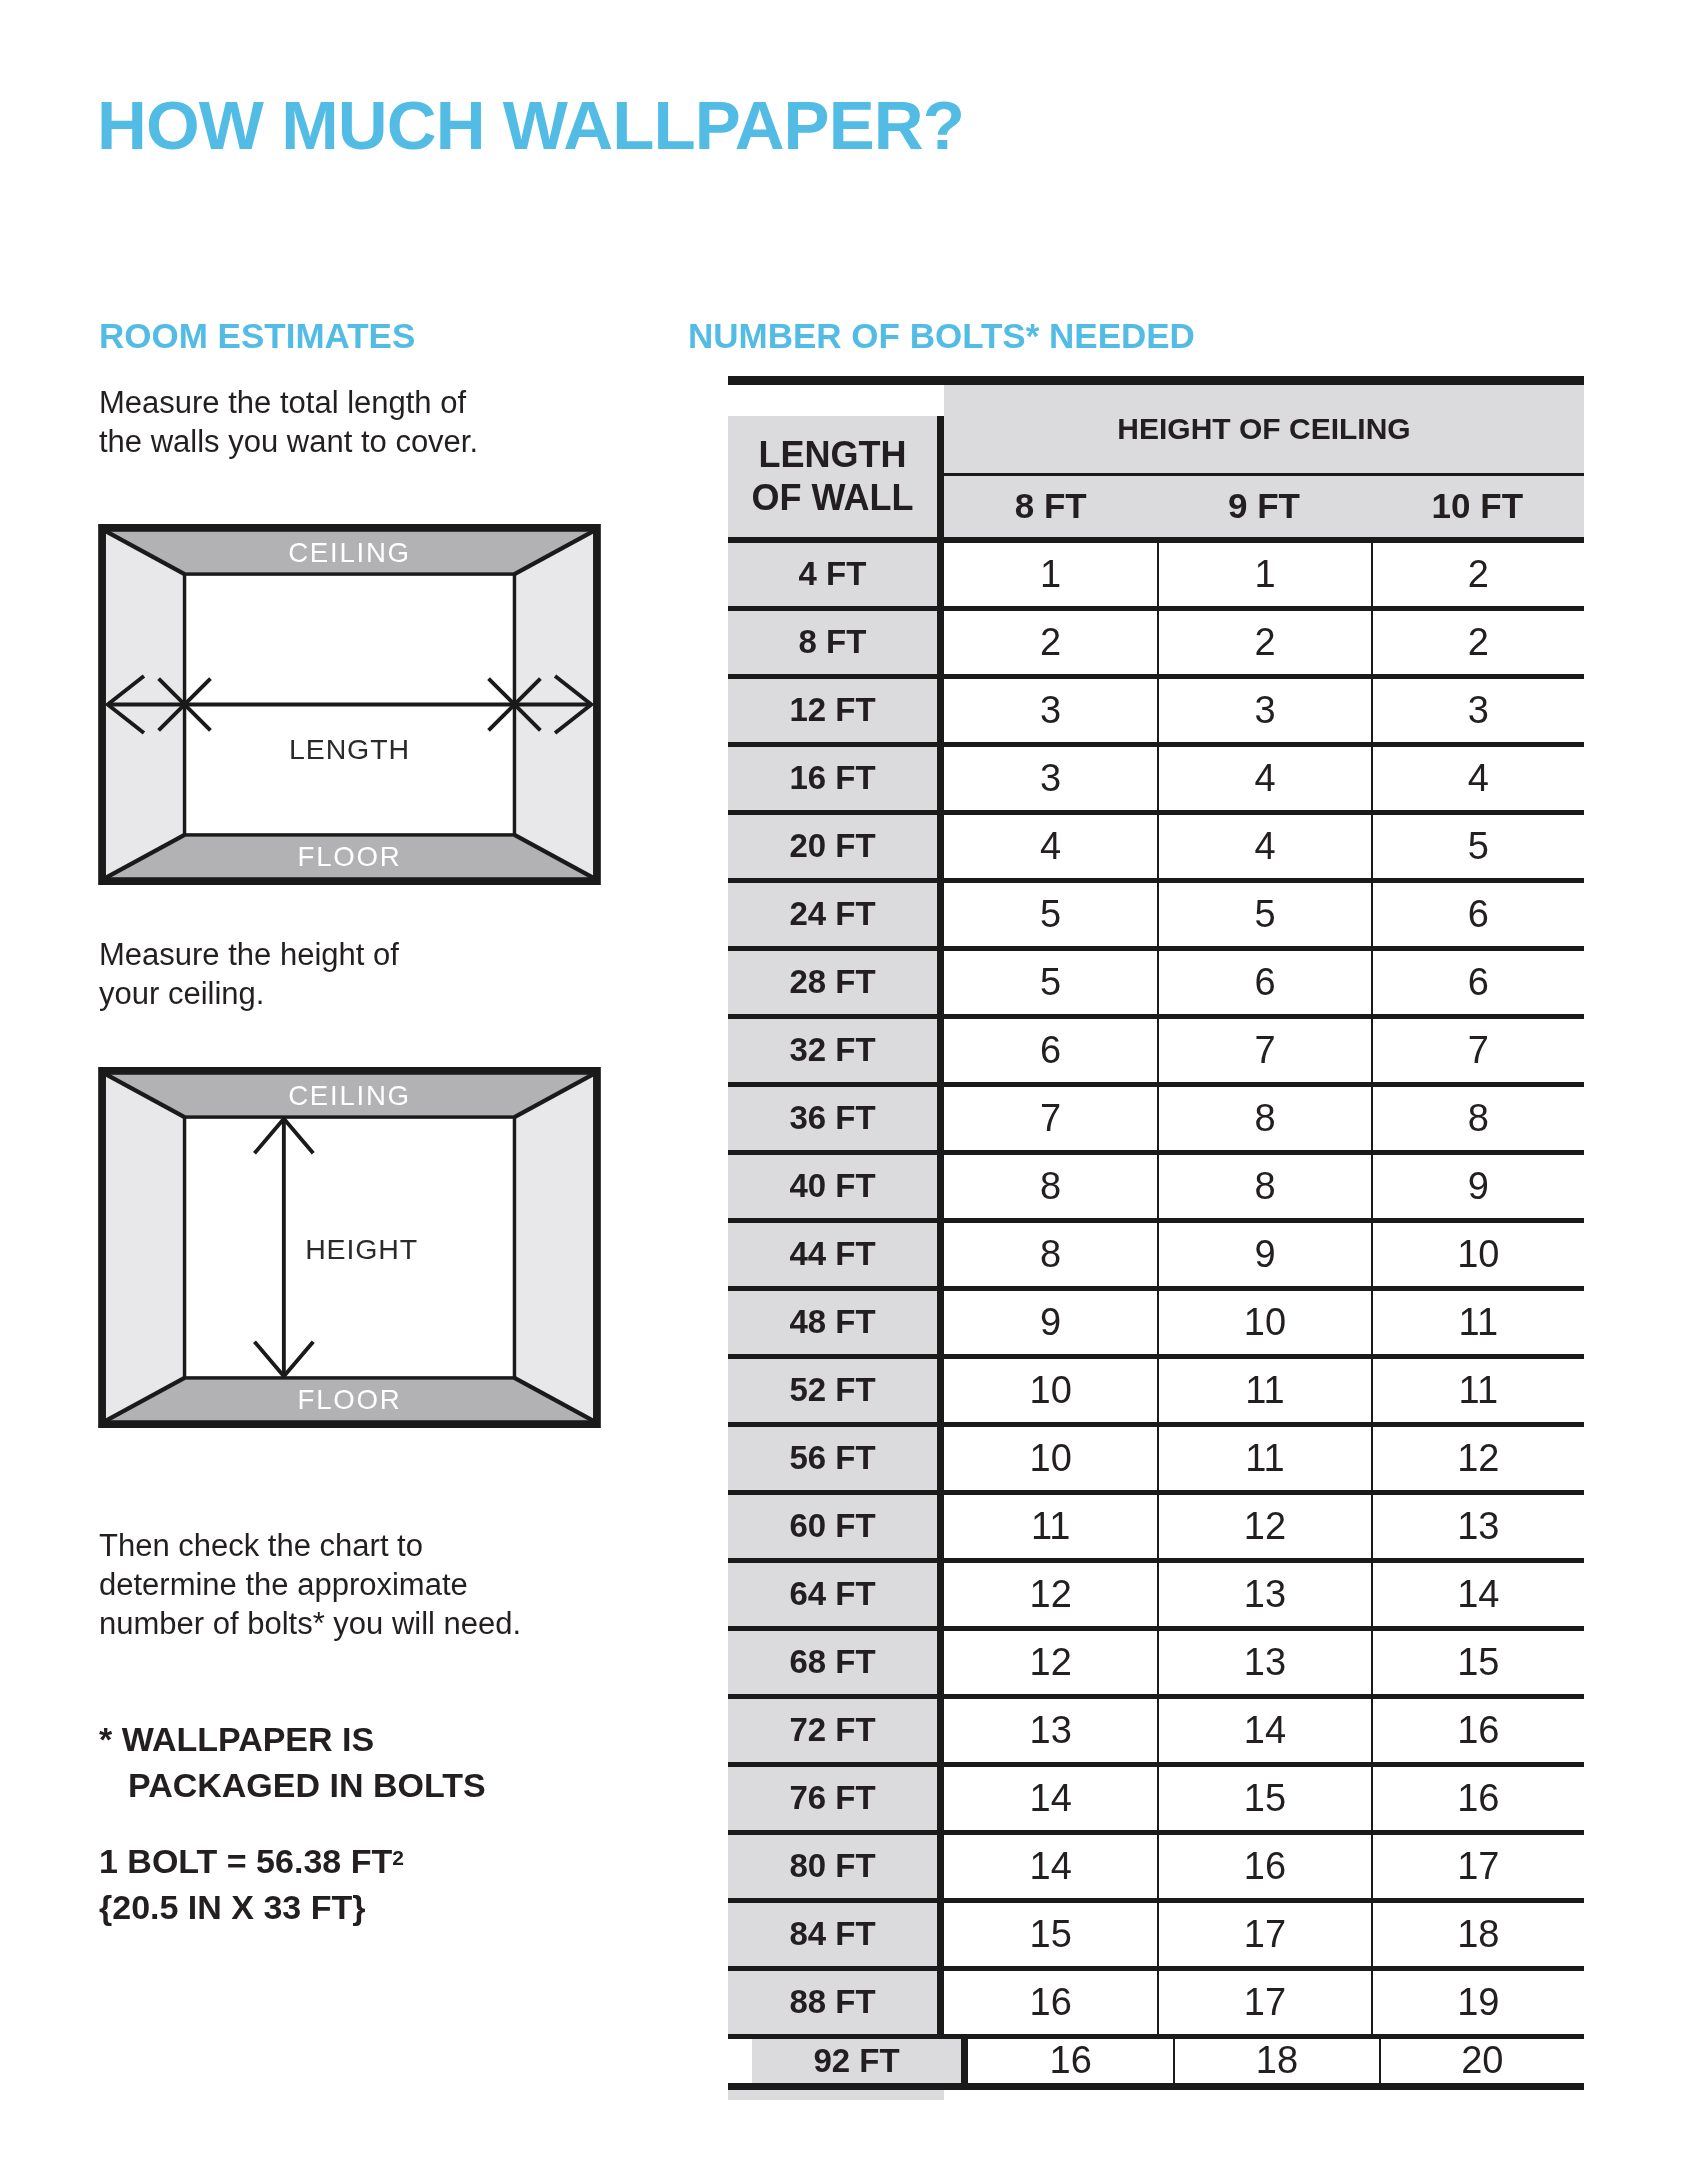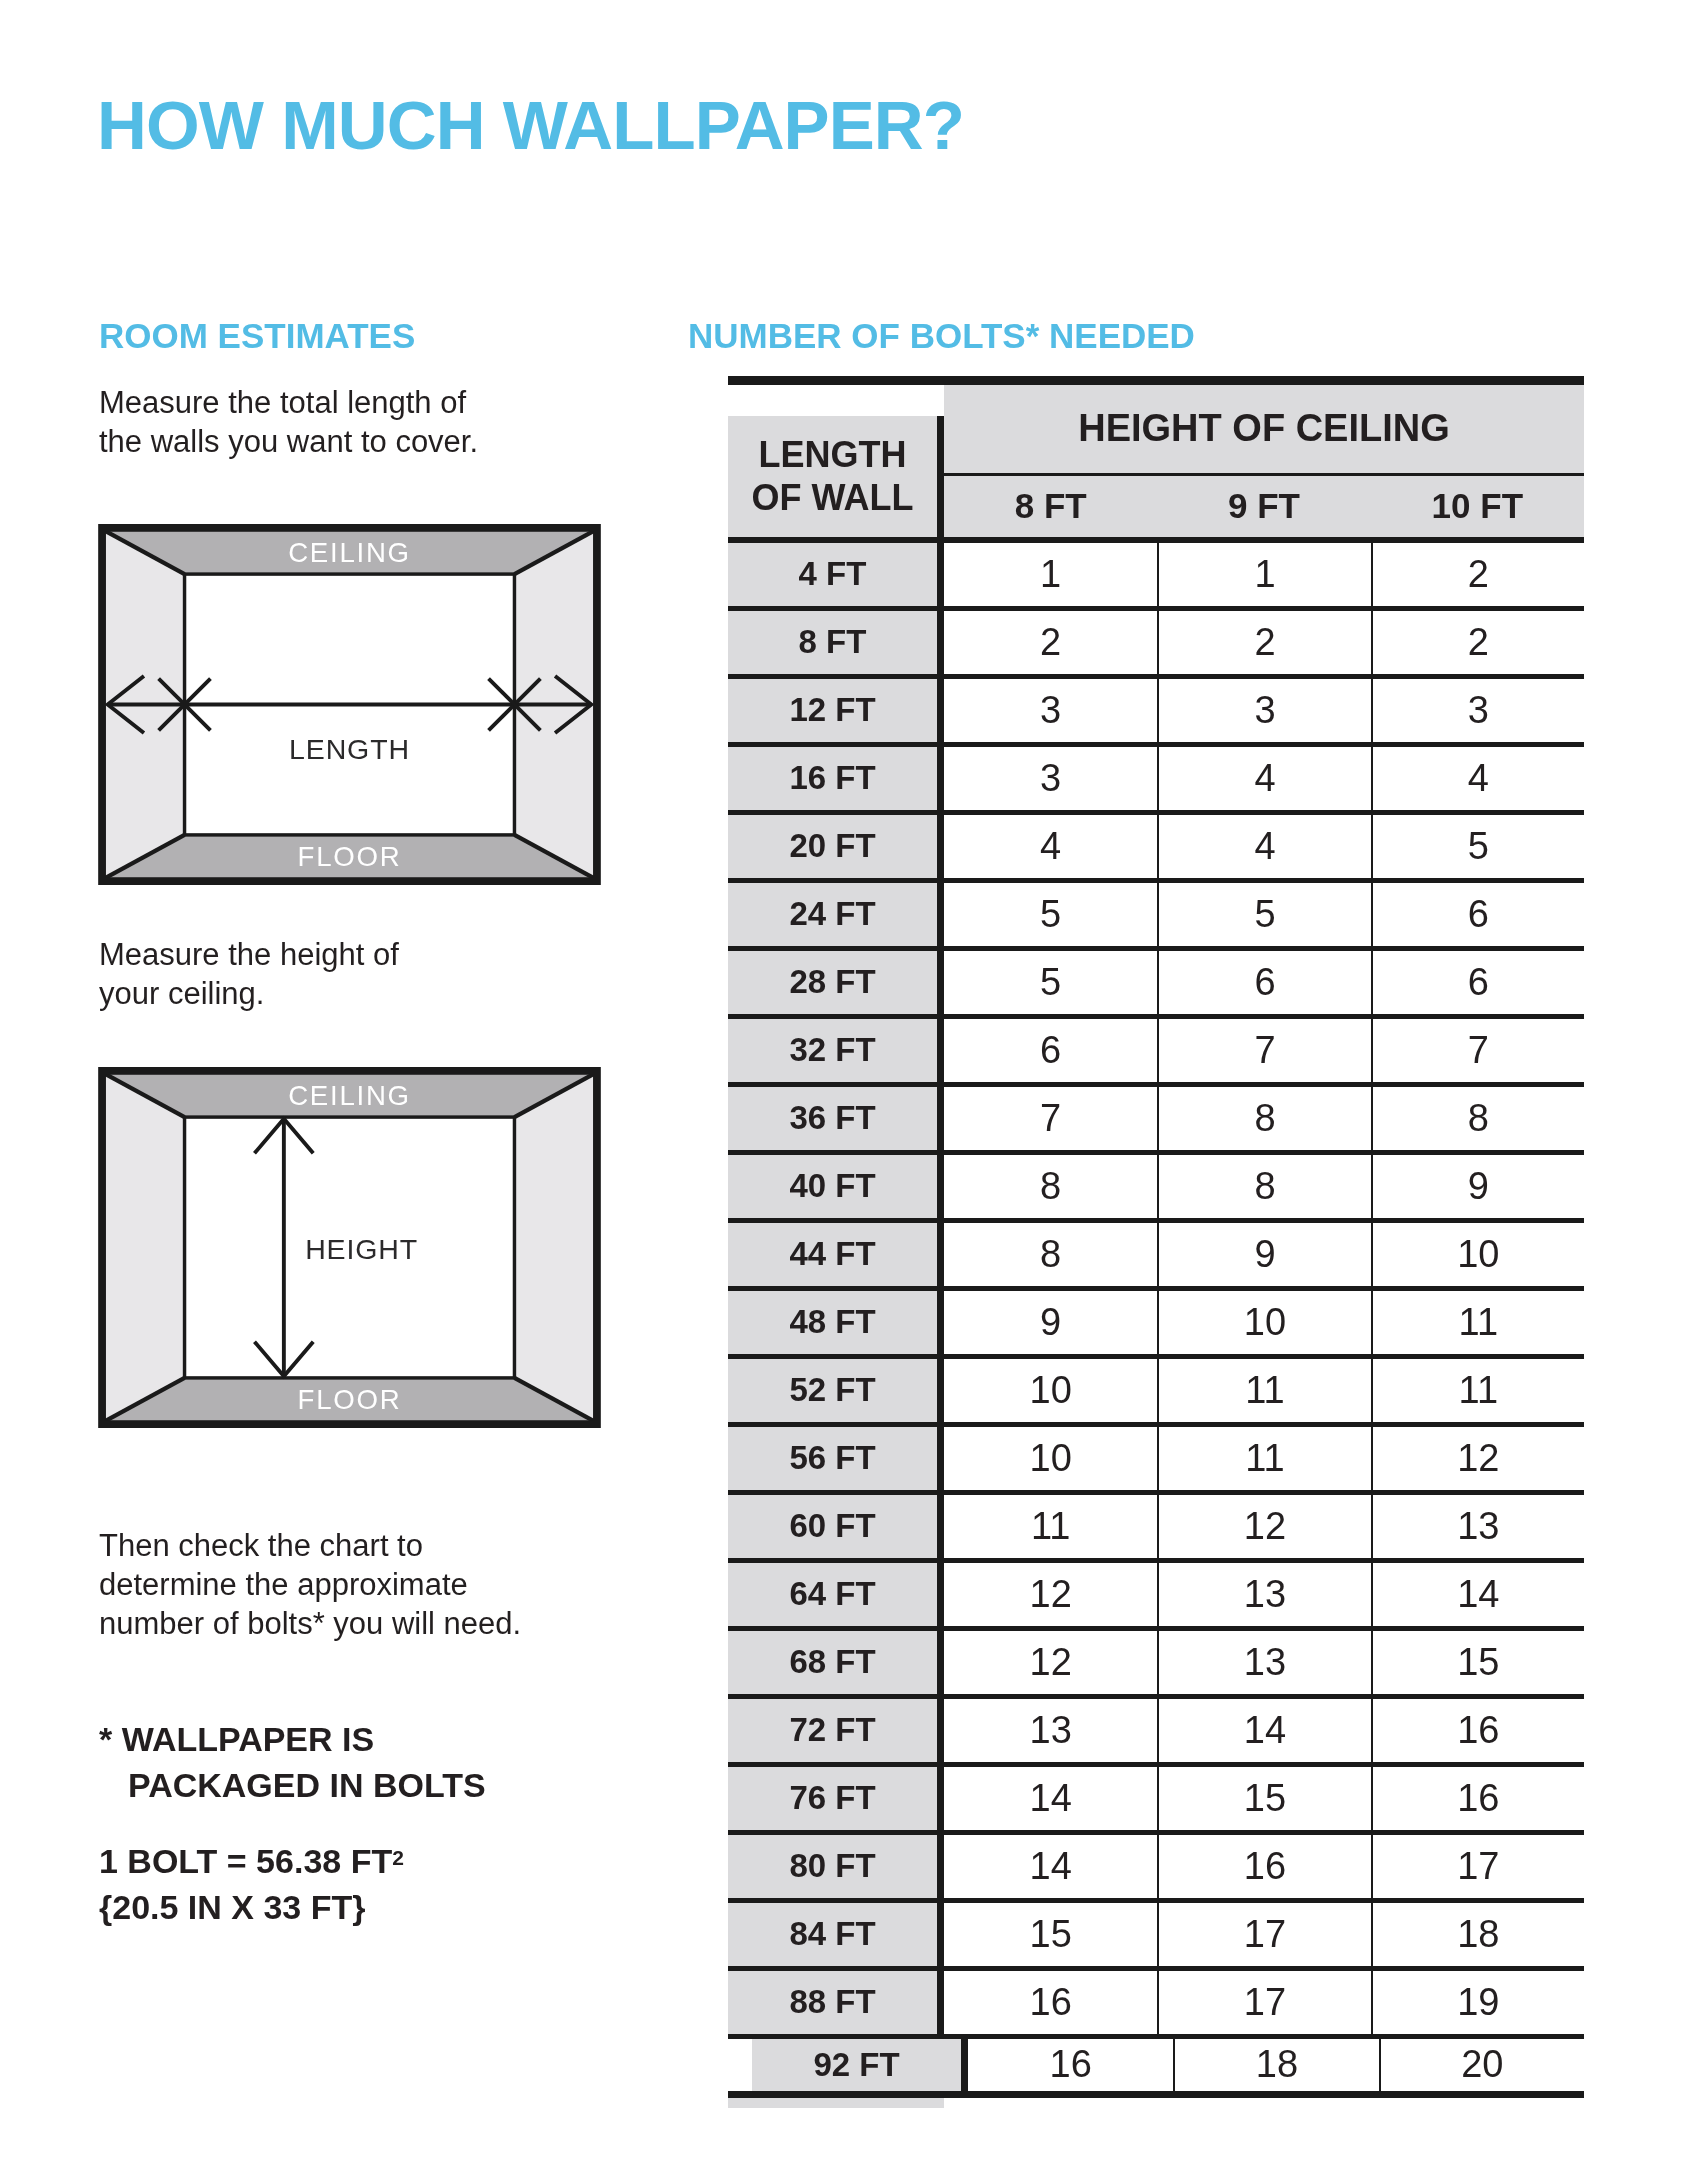--- a/index.html
+++ b/index.html
@@ -55,27 +55,27 @@
   .hlabel{
     background:var(--table_gray);border-right:7.8px solid var(--line);
     display:flex;align-items:center;justify-content:center;text-align:center;
     font-size:36px;font-weight:700;line-height:43px;margin-top:31px;
   }
   .hlabel span{display:block;width:164px;}
   .hright{display:flex;flex-direction:column;}
   .hceil{
     height:91px;background:var(--table_gray);border-bottom:3.5px solid var(--line);
     display:flex;align-items:center;justify-content:center;
-    font-size:38px;font-weight:700;
+    font-size:30px;font-weight:700;
   }
   .hsub{height:61px;background:var(--table_gray);display:grid;grid-template-columns:1fr 1fr 1fr;}
   .hsub div{display:flex;align-items:center;justify-content:center;font-size:35px;font-weight:700;}
   .hsep{height:7px;background:var(--line);}
   .trow{display:grid;grid-template-columns:216px 1fr 1fr 1fr;height:68px;border-bottom:5.2px solid var(--line);}
-  .trow.last{height:59px;border-bottom:7.8px solid var(--line);padding-left:24px;}
+  .trow.last{height:51px;border-bottom:7.8px solid var(--line);padding-left:24px;}
   .rlabel{
     background:var(--table_gray);border-right:7.8px solid var(--line);
     display:flex;align-items:center;justify-content:center;
     font-size:33px;font-weight:700;
   }
   .rval{background:#ffffff;display:flex;align-items:center;justify-content:center;font-size:38px;}
   .rval + .rval{border-left:2.6px solid var(--line);}
   .bstrip{width:216px;height:10.4px;background:var(--table_gray);}
 </style>
 </head>

